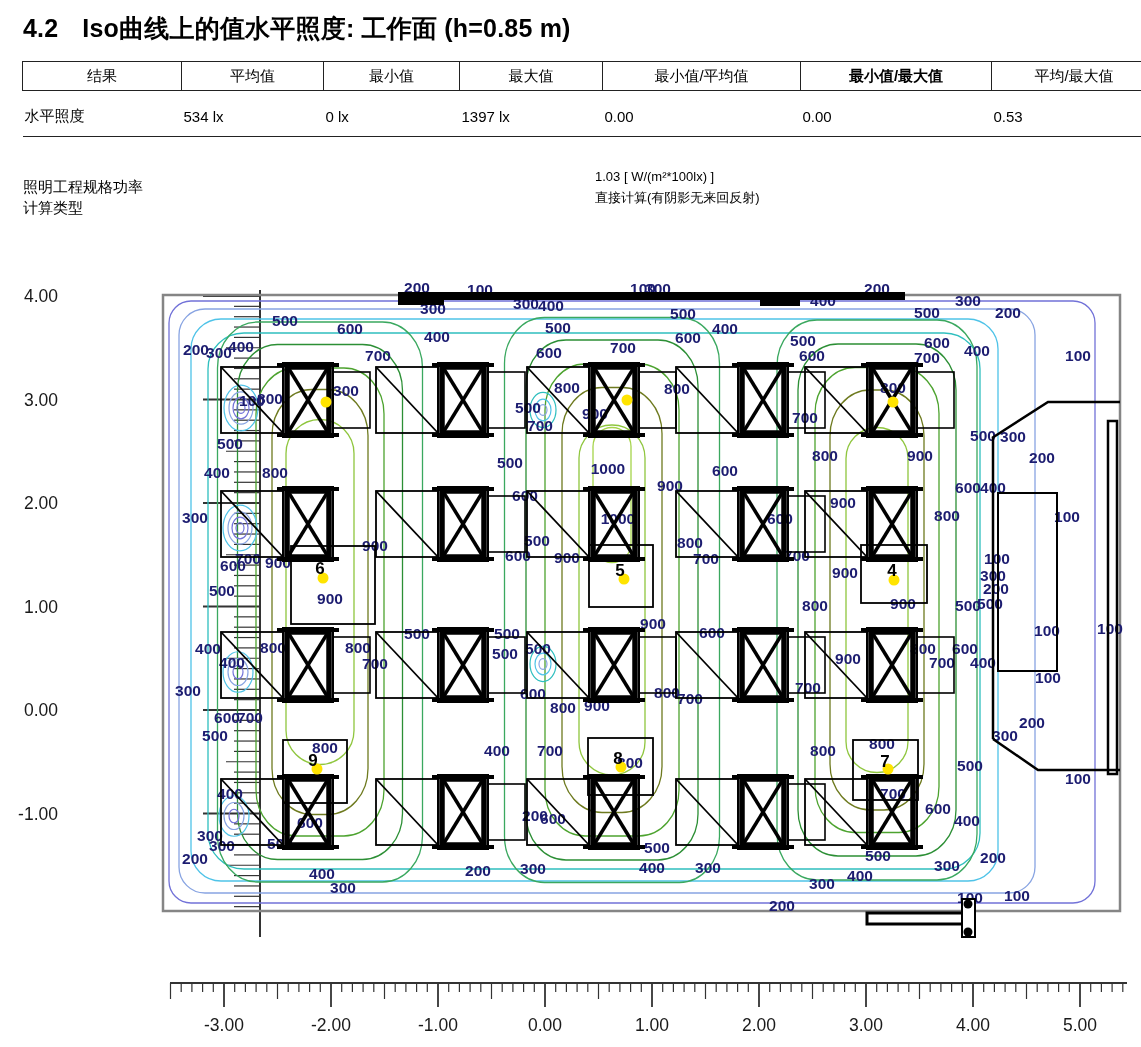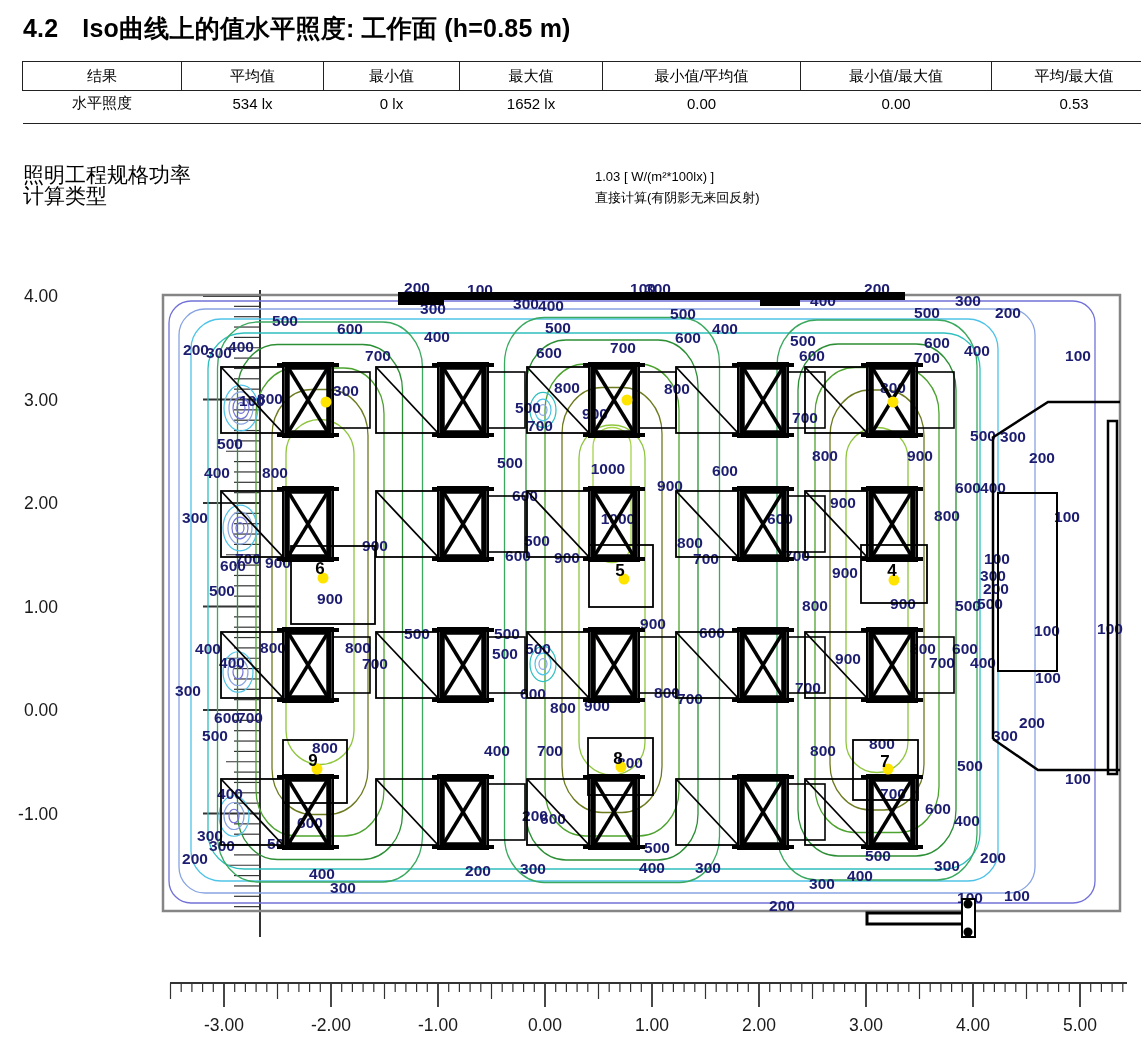--- a/index.html
+++ b/index.html
@@ -4,50 +4,50 @@
 <style>
   html,body{margin:0;padding:0;background:#fff;}
   body{width:1141px;height:1047px;position:relative;overflow:hidden;
        font-family:"Liberation Sans",sans-serif;color:#000;}
   .page-title{position:absolute;left:23px;top:12px;font-size:25px;font-weight:bold;
               letter-spacing:.2px;white-space:nowrap;}
   .page-title .sec{display:inline-block;margin-right:24px;}
   .results-table{position:absolute;left:22px;top:61px;width:1099px;border-collapse:collapse;
                  table-layout:fixed;font-size:15px;}
   .results-table th{border:1.5px solid #222;font-weight:normal;padding:4px 2px;height:20px;}
-  .results-table td{border:none;text-align:center;padding:3px 2px 10px 2px;}
+  .results-table td{border:none;padding:16px 2px 10px 2px;}
   .results-table{border-bottom:1.5px solid #222;}
-  .info-block{position:absolute;left:23px;top:164px;font-size:21px;line-height:21px;}
+  .info-block{position:absolute;left:23px;top:176px;font-size:15px;line-height:21px;}
   .info-values{position:absolute;left:595px;top:166px;font-size:13px;line-height:21px;}
   #plot-svg{position:absolute;left:0;top:260px;}
   text{font-family:"Liberation Sans",sans-serif;}
 </style>
 </head>
 <body>
 
 <div class="page-title"><span class="sec">4.2</span><span>Iso曲线上的值水平照度: 工作面 (h=0.85 m)</span></div>
 
 <table class="results-table">
   <thead>
       <tr>
         <th style="width: 154px;">结果</th>
         <th style="width: 137px;">平均值</th>
         <th style="width: 131px;">最小值</th>
         <th style="width: 138px; text-align: center;">最大值</th>
         <th style="width: 193px;">最小值/平均值</th>
-        <th style="width: 186px;">最小值/最大值</th>
+        <th style="width: 186px; font-weight: bold;">最小值/最大值</th>
         <th style="width: 160px;">平均/最大值</th>
       </tr>
     </thead>
   <tbody>
       <tr>
         <td>水平照度</td>
         <td>534 lx</td>
         <td>0 lx</td>
-        <td>1652 lx</td>
+        <td>1397 lx</td>
         <td>0.00</td>
         <td>0.00</td>
         <td>0.53</td>
       </tr>
     </tbody>
 </table>
 
 <div class="info-block">
   <div>照明工程规格功率</div>
   <div>计算类型</div>

